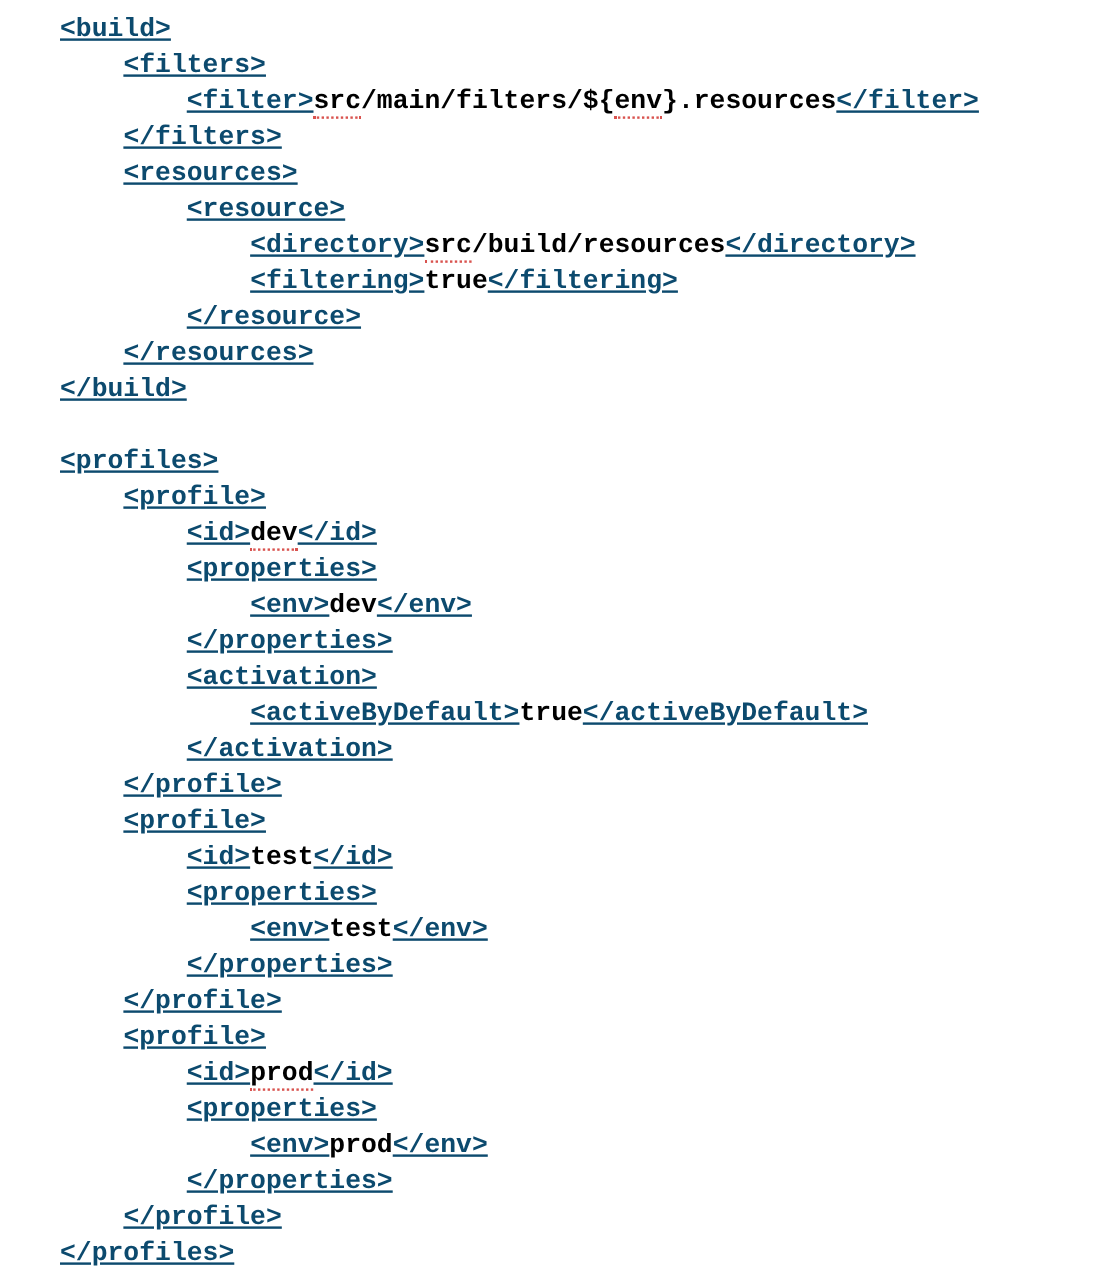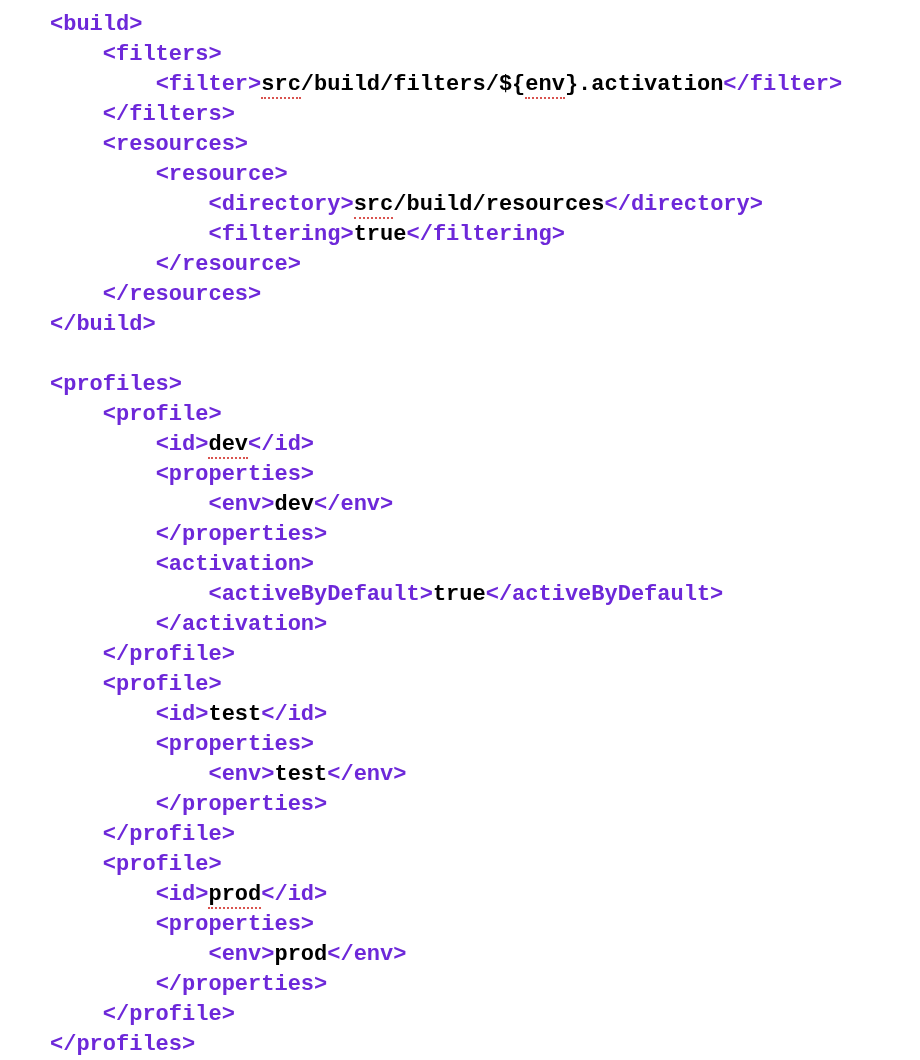--- a/index.html
+++ b/index.html
@@ -10,30 +10,30 @@
       padding: 10px 0 0 0;
       margin: 0;
       color: #000000;
     }
     pre {
       margin: 0;
       padding: 0 0 0 50px;
       font-family: inherit;
       white-space: pre;
     }
-    .tag { color: #6d28d9; font-weight: bold; }
+    .tag { color: #0c4a6e; font-weight: bold; text-decoration: underline; }
     .txt { color: #000000; font-weight: bold; }
     .spell { border-bottom: 2px dotted #d9534f; }
   </style>
 </head>
 <body>
 
 <pre><span class="tag">&lt;build&gt;</span>
     <span class="tag">&lt;filters&gt;</span>
-        <span class="tag">&lt;filter&gt;</span><span class="txt spell">src</span><span class="txt">/build/filters/${</span><span class="txt spell">env</span><span class="txt">}.activation</span><span class="tag">&lt;/filter&gt;</span>
+        <span class="tag">&lt;filter&gt;</span><span class="txt spell">src</span><span class="txt">/main/filters/${</span><span class="txt spell">env</span><span class="txt">}.resources</span><span class="tag">&lt;/filter&gt;</span>
     <span class="tag">&lt;/filters&gt;</span>
     <span class="tag">&lt;resources&gt;</span>
         <span class="tag">&lt;resource&gt;</span>
             <span class="tag">&lt;directory&gt;</span><span class="txt spell">src</span><span class="txt">/build/resources</span><span class="tag">&lt;/directory&gt;</span>
             <span class="tag">&lt;filtering&gt;</span><span class="txt">true</span><span class="tag">&lt;/filtering&gt;</span>
         <span class="tag">&lt;/resource&gt;</span>
     <span class="tag">&lt;/resources&gt;</span>
 <span class="tag">&lt;/build&gt;</span>
 
 <span class="tag">&lt;profiles&gt;</span>

